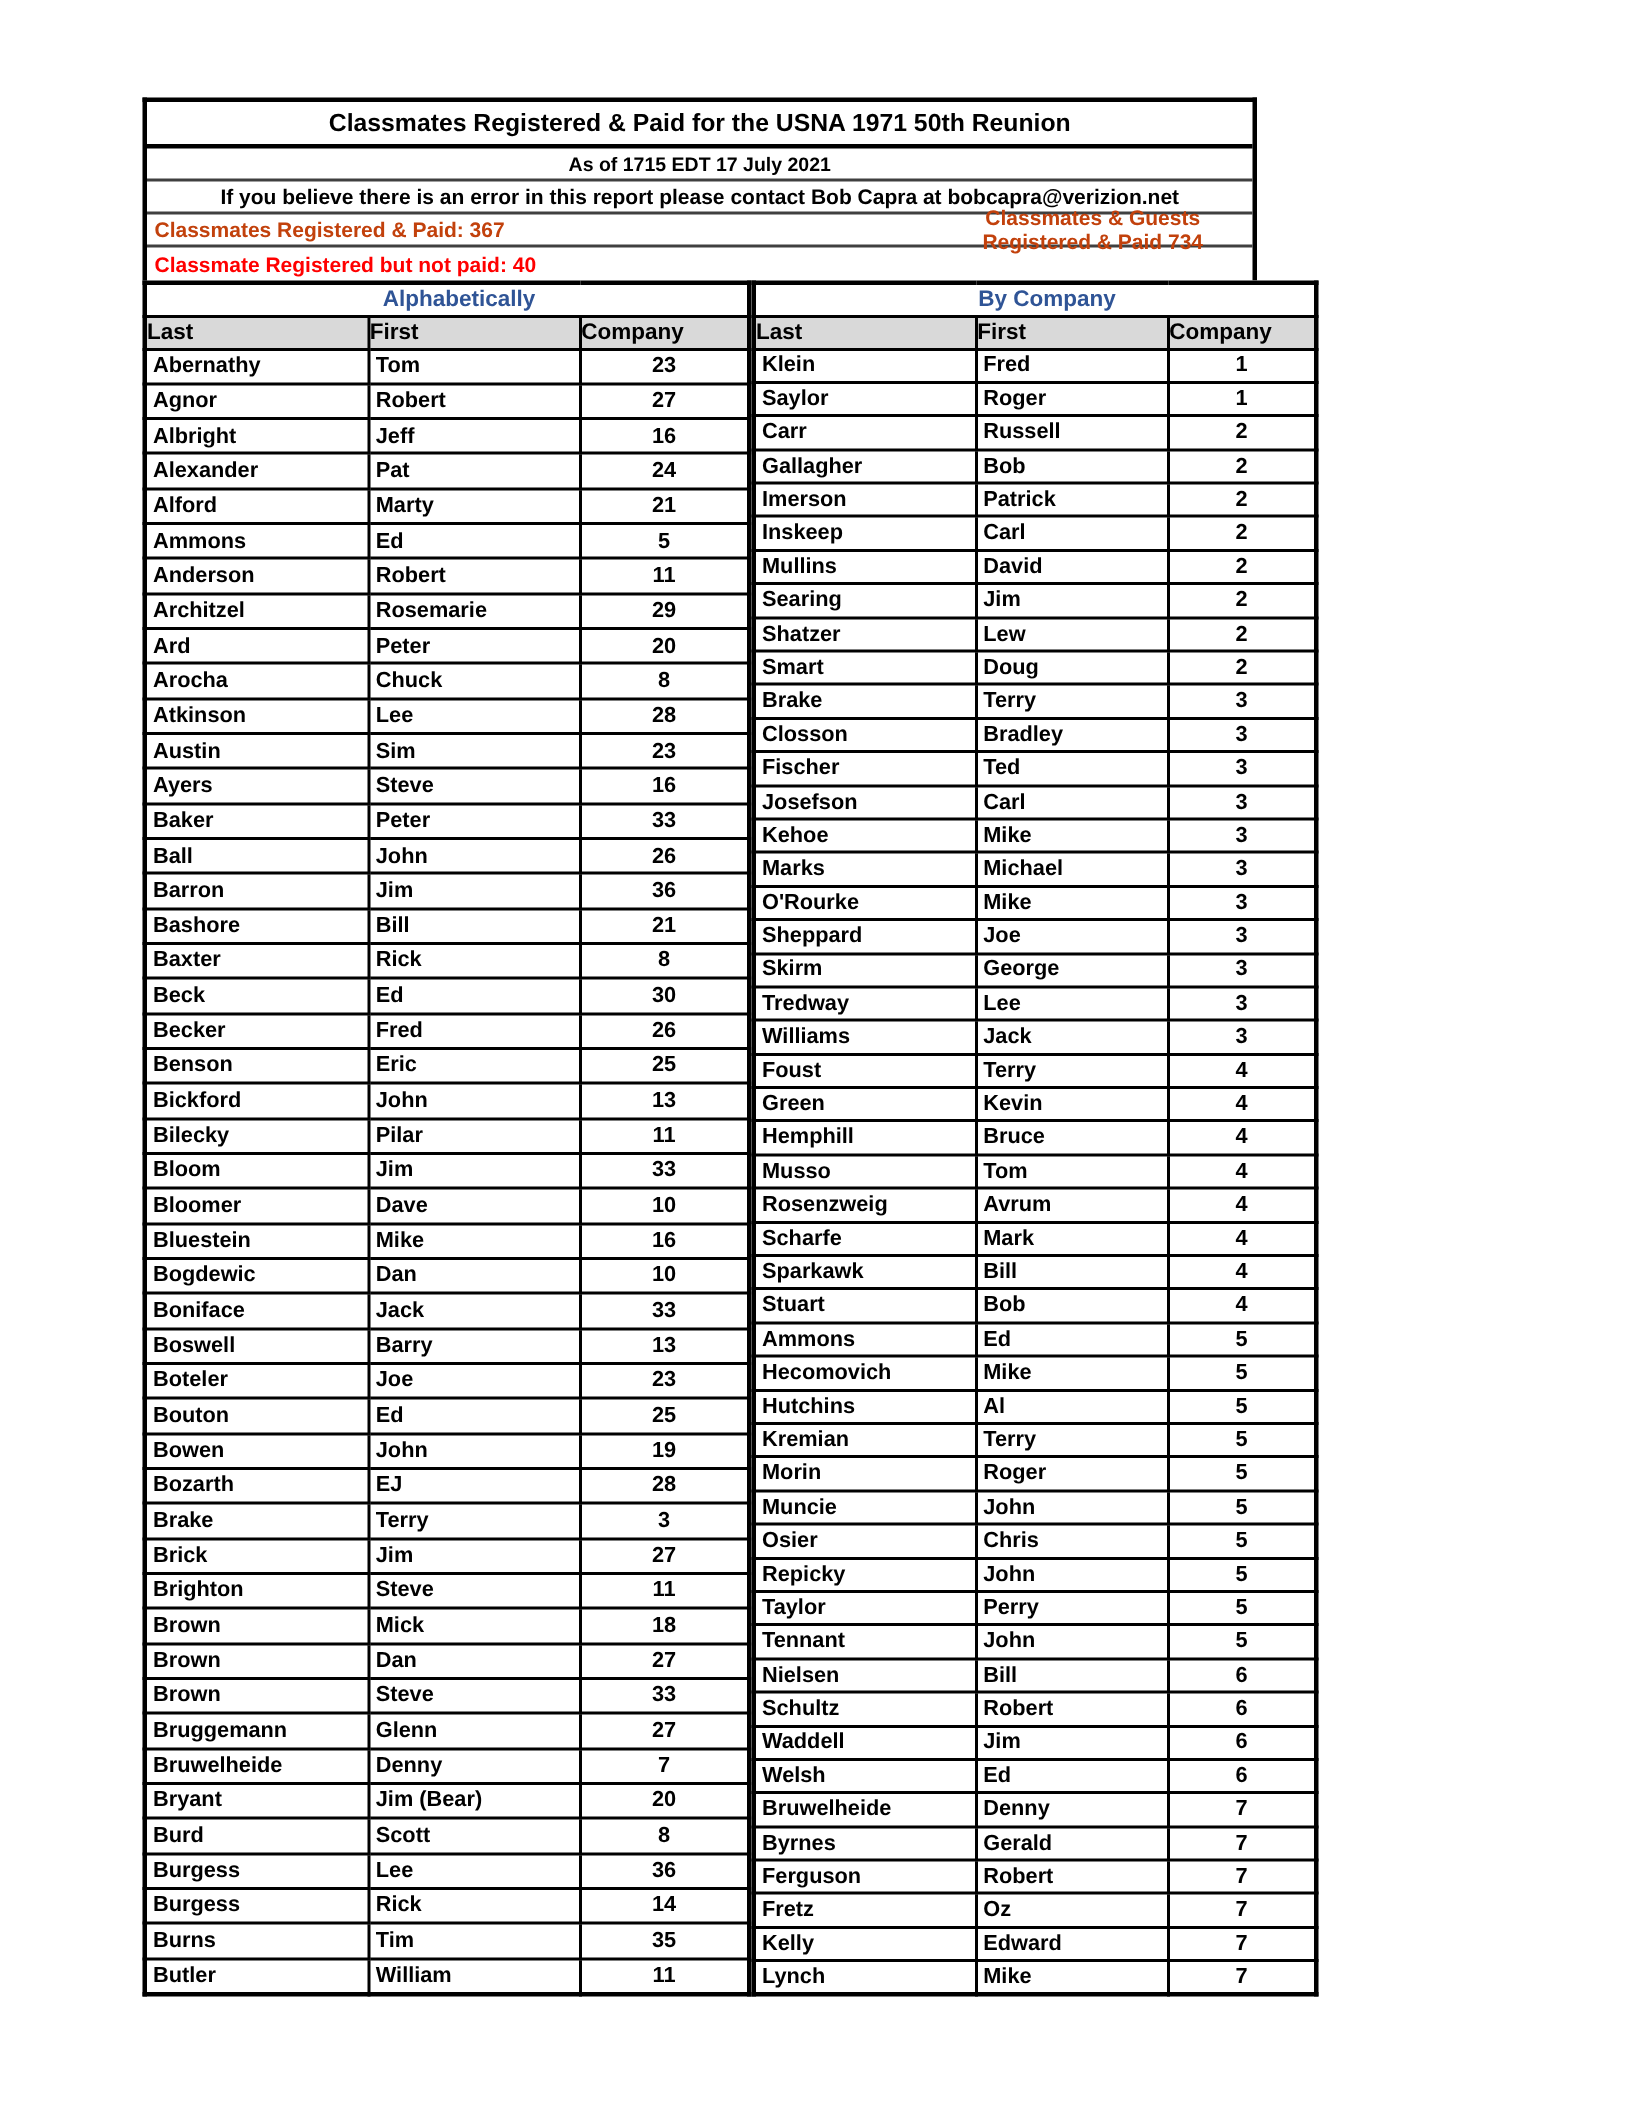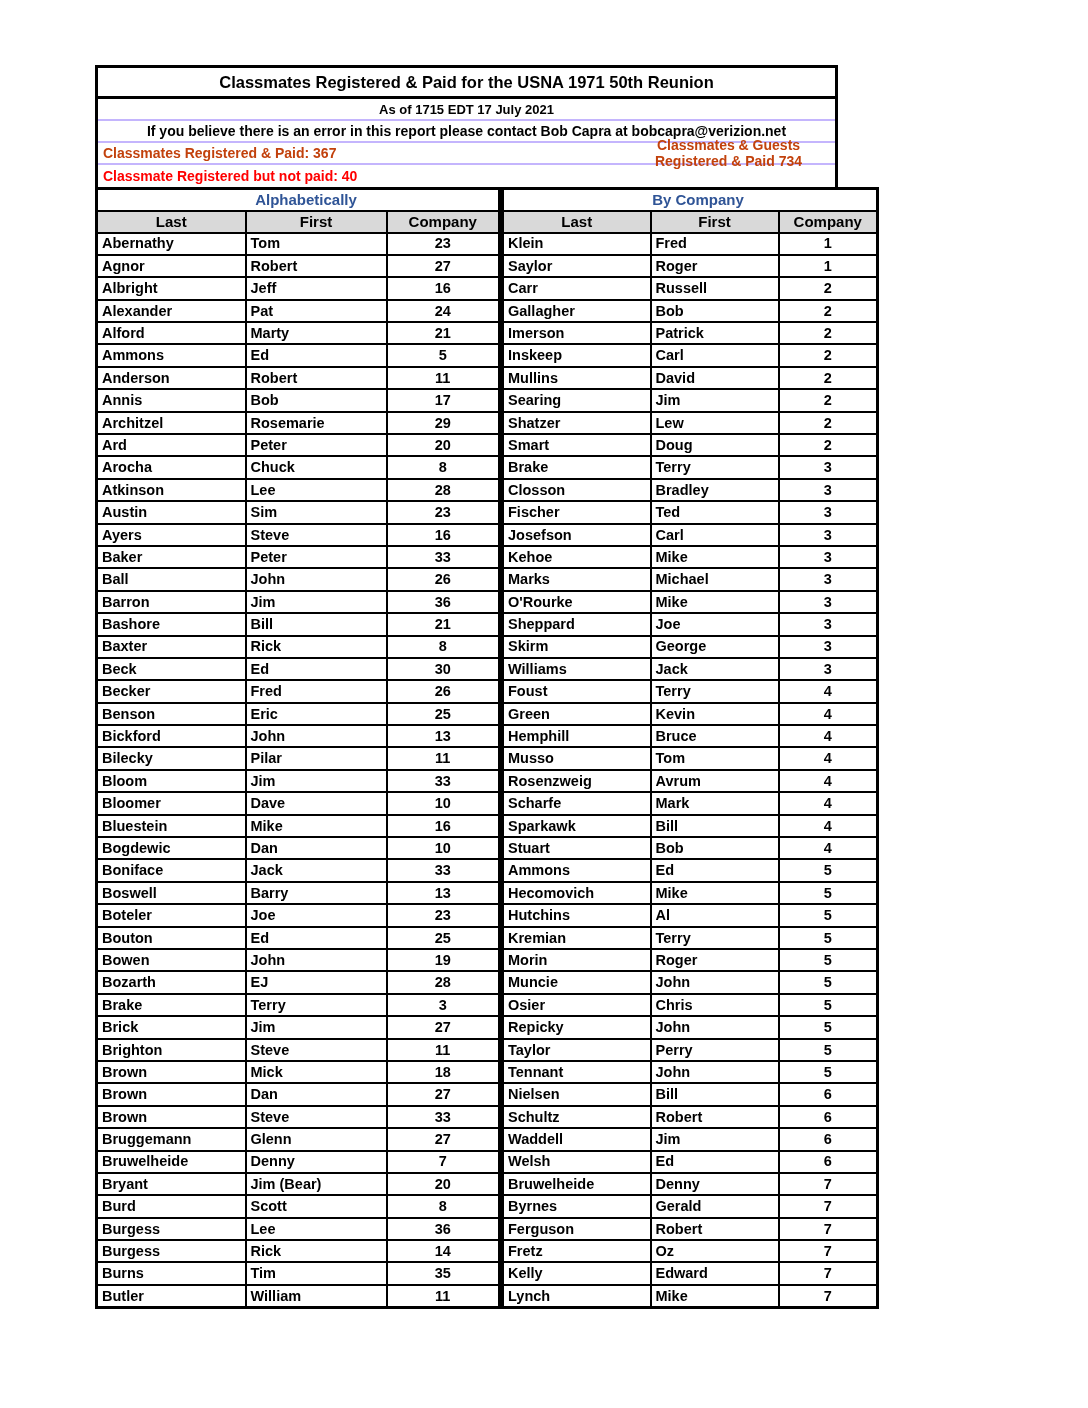--- a/index.html
+++ b/index.html
@@ -7,21 +7,21 @@
     width:1088px; height:1408px; background:#ffffff;
     font-family:"Liberation Sans", sans-serif;
     font-weight:bold; color:#000;
     position:relative;
   }
   .sheet { position:absolute; left:95px; top:65px; width:743px; }
 
   
   .head { box-sizing:border-box; border:3px solid #000; border-bottom:none; background:#fff; }
   .head-row { box-sizing:border-box; display:flex; align-items:center; justify-content:center;
-              border-bottom:2px solid #c4b5fd; text-align:center; }
+              border-bottom:2px solid #404040; text-align:center; }
   .title-row   { height:31px; font-size:16.5px; border-bottom:3px solid #000; }
   .asof-row    { height:22px; font-size:13px; }
   .contact-row { height:22px; font-size:14px; }
   .stats-row   { height:22px; font-size:14px; color:#c2410c;
                  justify-content:flex-start; position:relative; padding-left:5px; }
   .stats-right { position:absolute; left:524px; top:0; height:100%; display:flex; align-items:center; }
   .red-row     { height:22px; font-size:14px; color:#FF0000;
                  justify-content:flex-start; padding-left:5px; border-bottom:none; }
 
   
@@ -32,21 +32,21 @@
   .gap { width:114px; box-sizing:border-box; border-bottom:3px solid #000; background:#fff; }
 
   .tbl tr { height:22.4px; }
   .tbl tr.hdr { height:22px; }
   .tbl th, .tbl td {
     border:2px solid #000; padding:0; margin:0;
     overflow:hidden; white-space:nowrap; line-height:1;
     font-weight:bold;
   }
   th.section { font-size:15px; color:#2F5496; text-align:center; background:#fff;padding-left:16px; }
-  th.colhead { font-size:15px; background:#D9D9D9; text-align:center; }
+  th.colhead { font-size:15px; background:#D9D9D9; text-align:left; }
   .tbl td { font-size:14.5px; text-align:left; padding-left:4px; }
   .tbl td.num { text-align:center; padding-left:0; }
 </style>
 </head>
 <body>
 
 <div class="sheet">
 
   <div class="head">
     <div class="head-row title-row">Classmates Registered &amp; Paid for the USNA 1971 50th Reunion</div>
@@ -107,25 +107,20 @@
             <td>Ammons</td>
             <td>Ed</td>
             <td class="num">5</td>
           </tr>
           <tr>
             <td>Anderson</td>
             <td>Robert</td>
             <td class="num">11</td>
           </tr>
           <tr>
-            <td>Annis</td>
-            <td>Bob</td>
-            <td class="num">17</td>
-          </tr>
-          <tr>
             <td>Architzel</td>
             <td>Rosemarie</td>
             <td class="num">29</td>
           </tr>
           <tr>
             <td>Ard</td>
             <td>Peter</td>
             <td class="num">20</td>
           </tr>
           <tr>
@@ -429,20 +424,25 @@
             <td>Sheppard</td>
             <td>Joe</td>
             <td class="num">3</td>
           </tr>
           <tr>
             <td>Skirm</td>
             <td>George</td>
             <td class="num">3</td>
           </tr>
           <tr>
+            <td>Tredway</td>
+            <td>Lee</td>
+            <td class="num">3</td>
+          </tr>
+          <tr>
             <td>Williams</td>
             <td>Jack</td>
             <td class="num">3</td>
           </tr>
           <tr>
             <td>Foust</td>
             <td>Terry</td>
             <td class="num">4</td>
           </tr>
           <tr>

